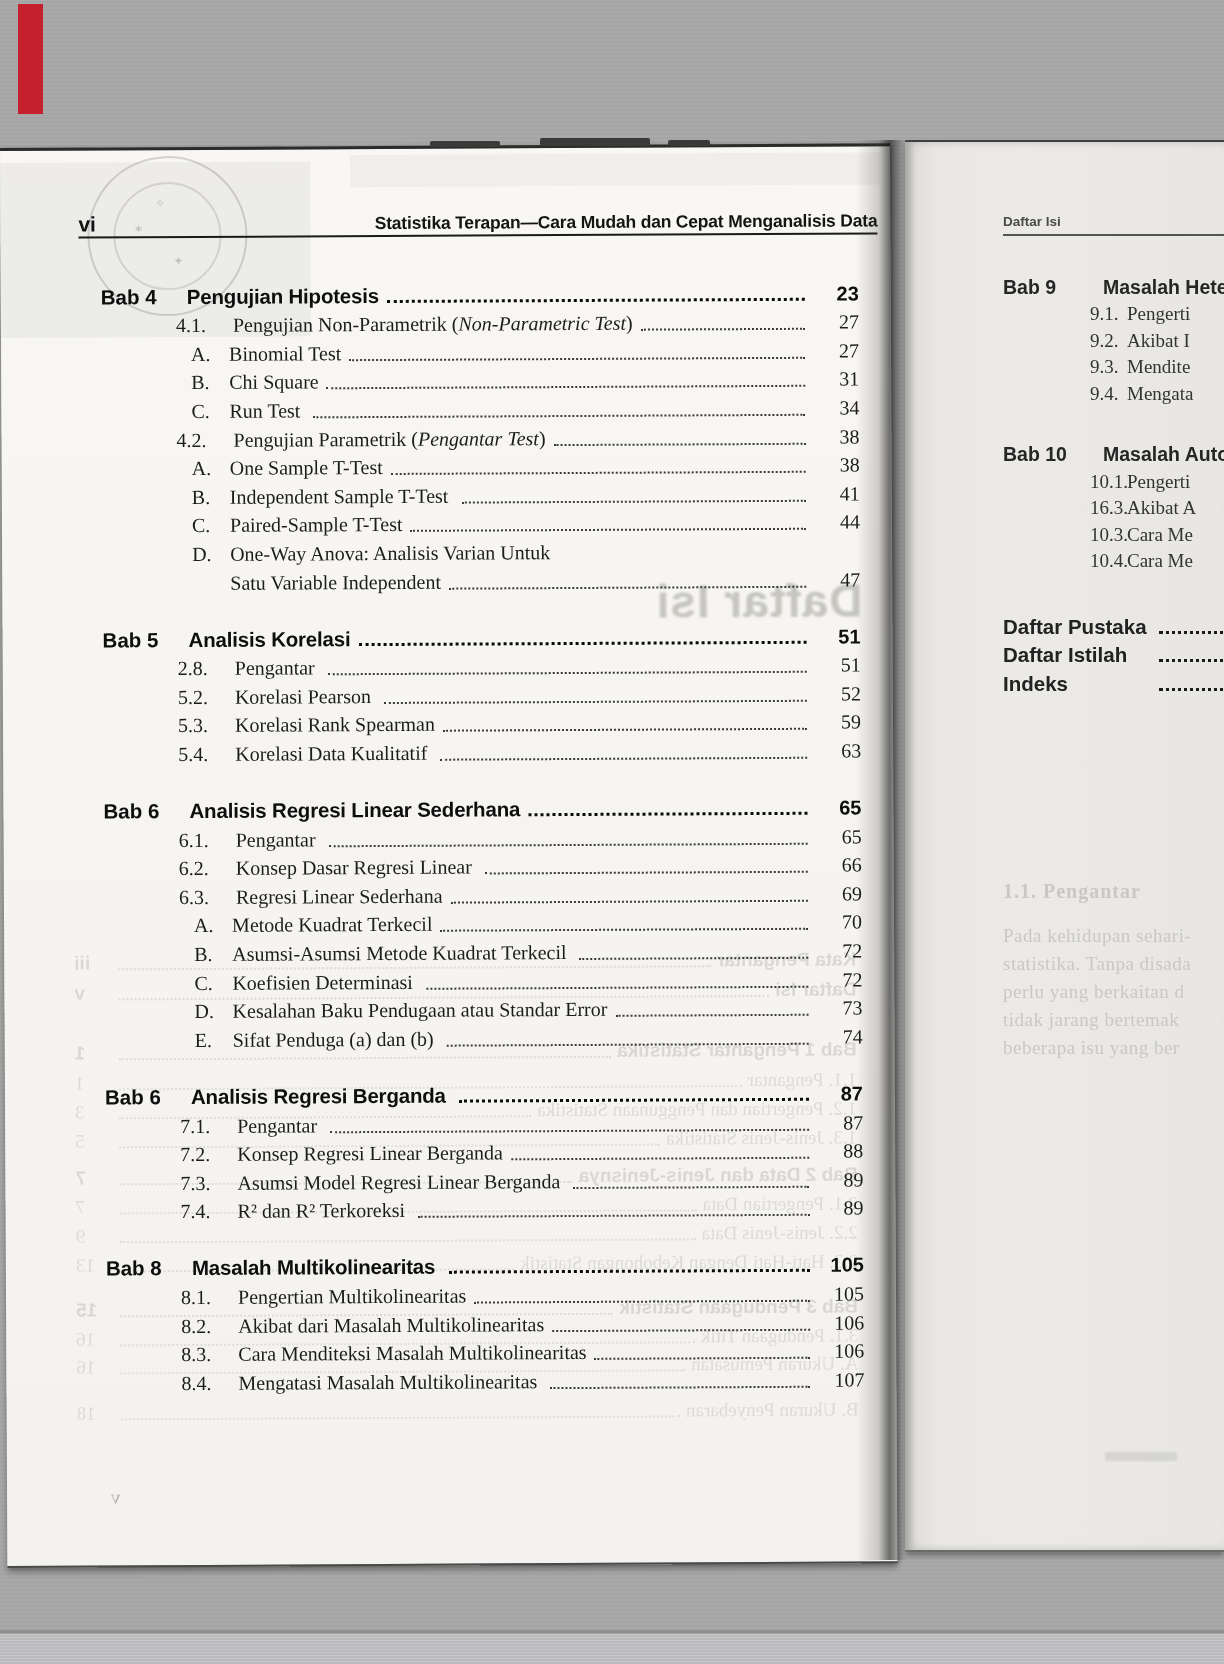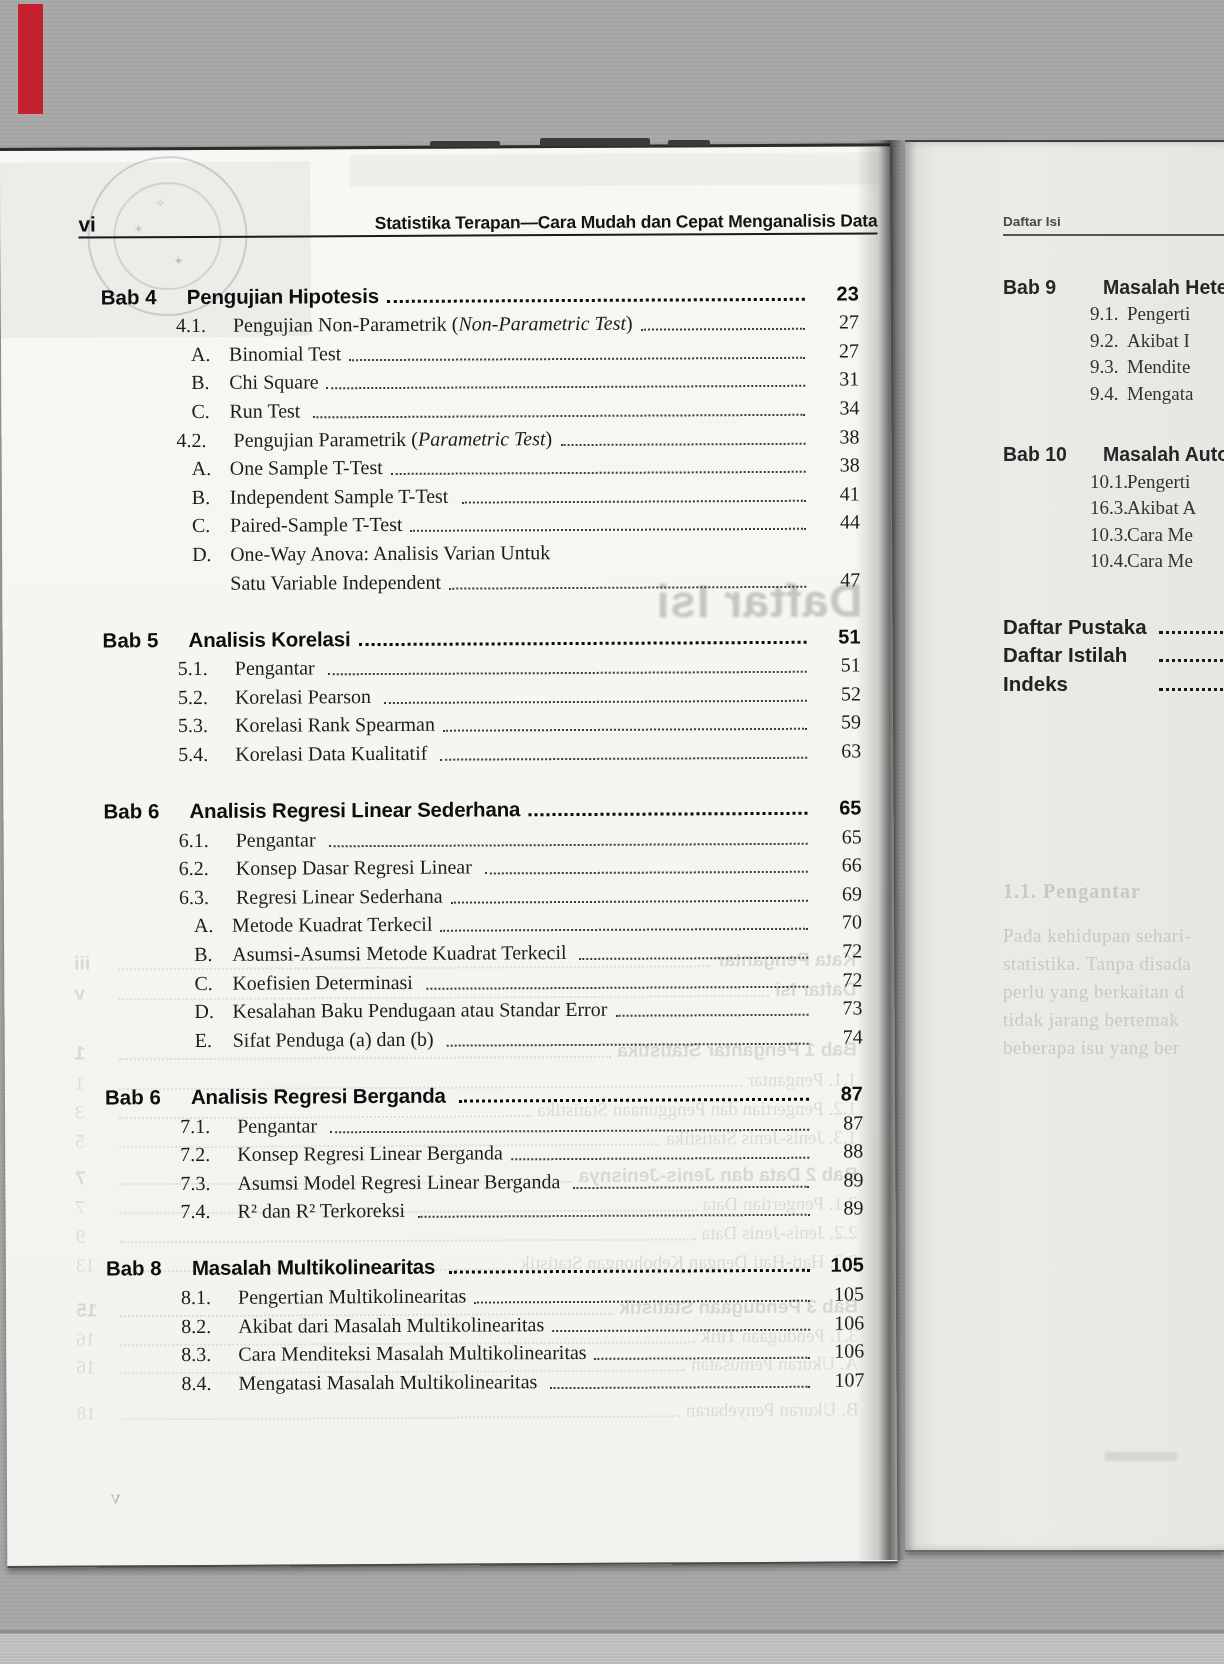--- a/index.html
+++ b/index.html
@@ -217,21 +217,21 @@
         </div>
         <div class="row let">
           <span class="let">C.</span>
           <span class="ttl">Run Test </span>
           <span class="dots"></span>
           <span class="pg">34</span>
         </div>
         <div class="row sub">
           <span class="num">4.2.</span>
           <span class="ttl">Pengujian Parametrik (</span>
-          <i>Parametric Test</i>
+          <i>Pengantar Test</i>
           <span class="ttl">)</span>
           <span class="dots"></span>
           <span class="pg">38</span>
         </div>
         <div class="row let">
           <span class="let">A.</span>
           <span class="ttl">One Sample T-Test</span>
           <span class="dots"></span>
           <span class="pg">38</span>
         </div>
@@ -257,21 +257,21 @@
           <span class="dots"></span>
           <span class="pg">47</span>
         </div>
         <div class="row ch gap">
           <span class="lab">Bab 5</span>
           <span class="ttl">Analisis Korelasi</span>
           <span class="dots"></span>
           <span class="pg">51</span>
         </div>
         <div class="row sub">
-          <span class="num">5.1.</span>
+          <span class="num">2.8.</span>
           <span class="ttl">Pengantar </span>
           <span class="dots"></span>
           <span class="pg">51</span>
         </div>
         <div class="row sub">
           <span class="num">5.2.</span>
           <span class="ttl">Korelasi Pearson </span>
           <span class="dots"></span>
           <span class="pg">52</span>
         </div>

